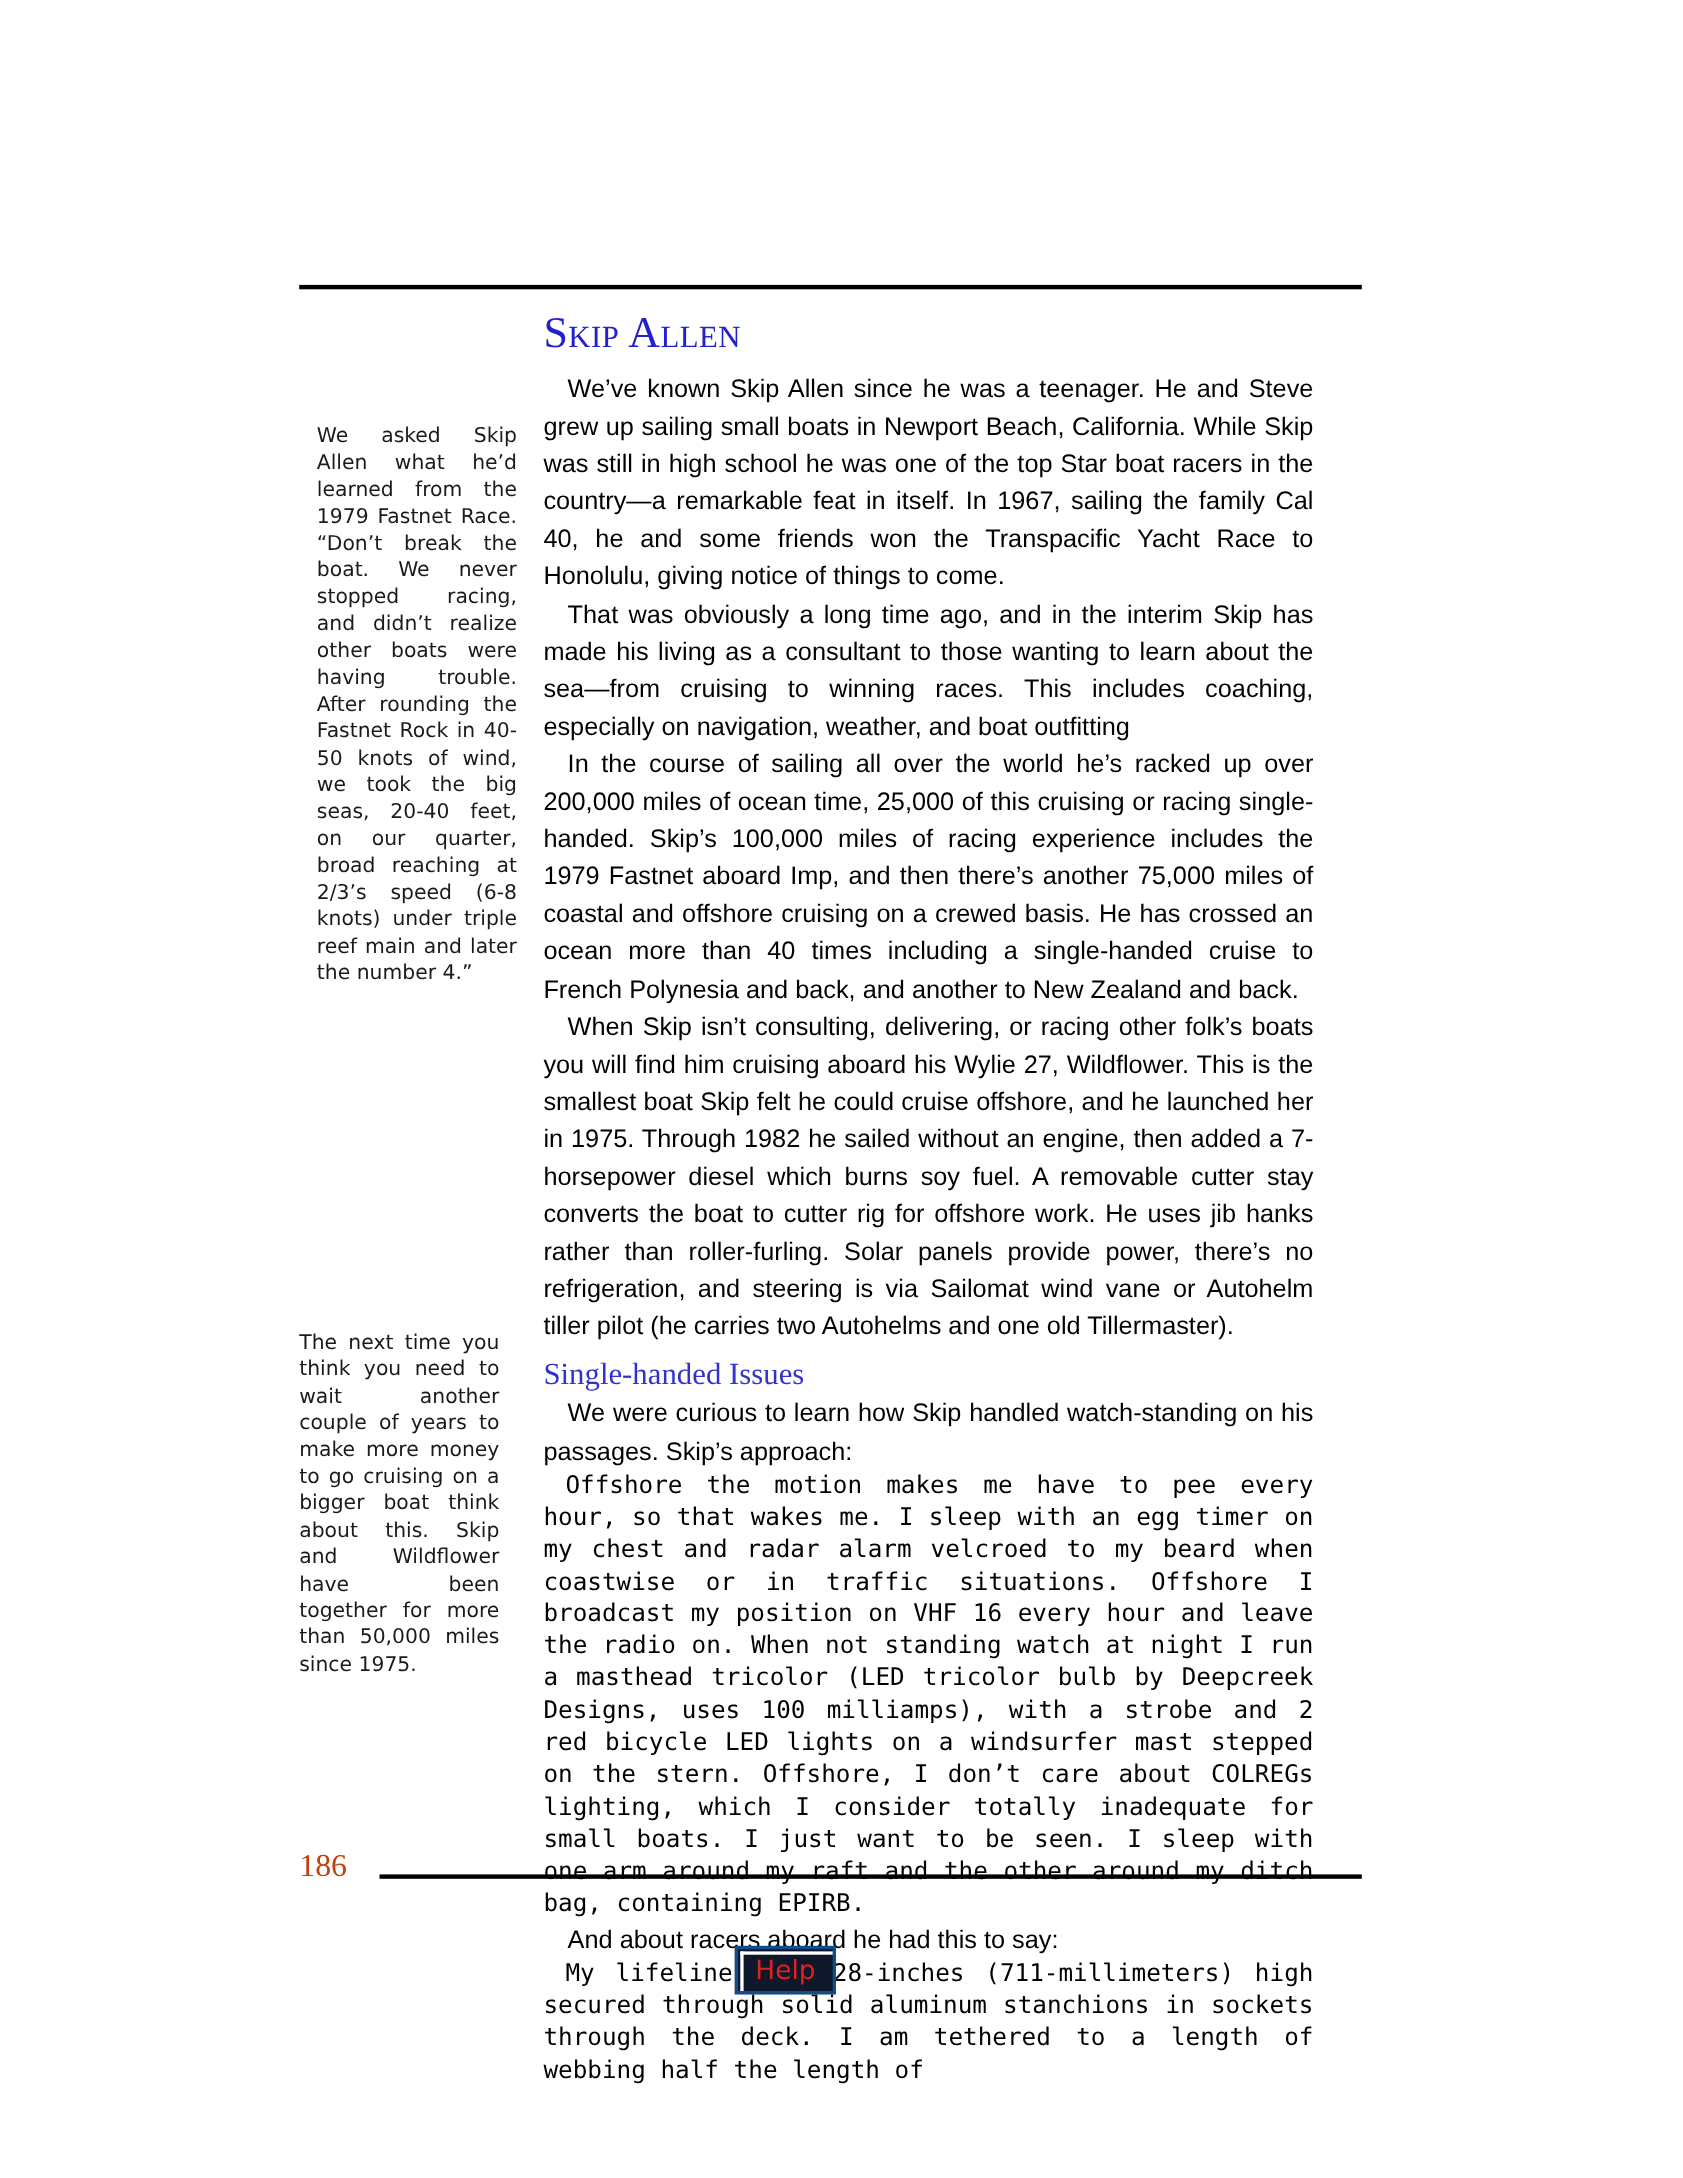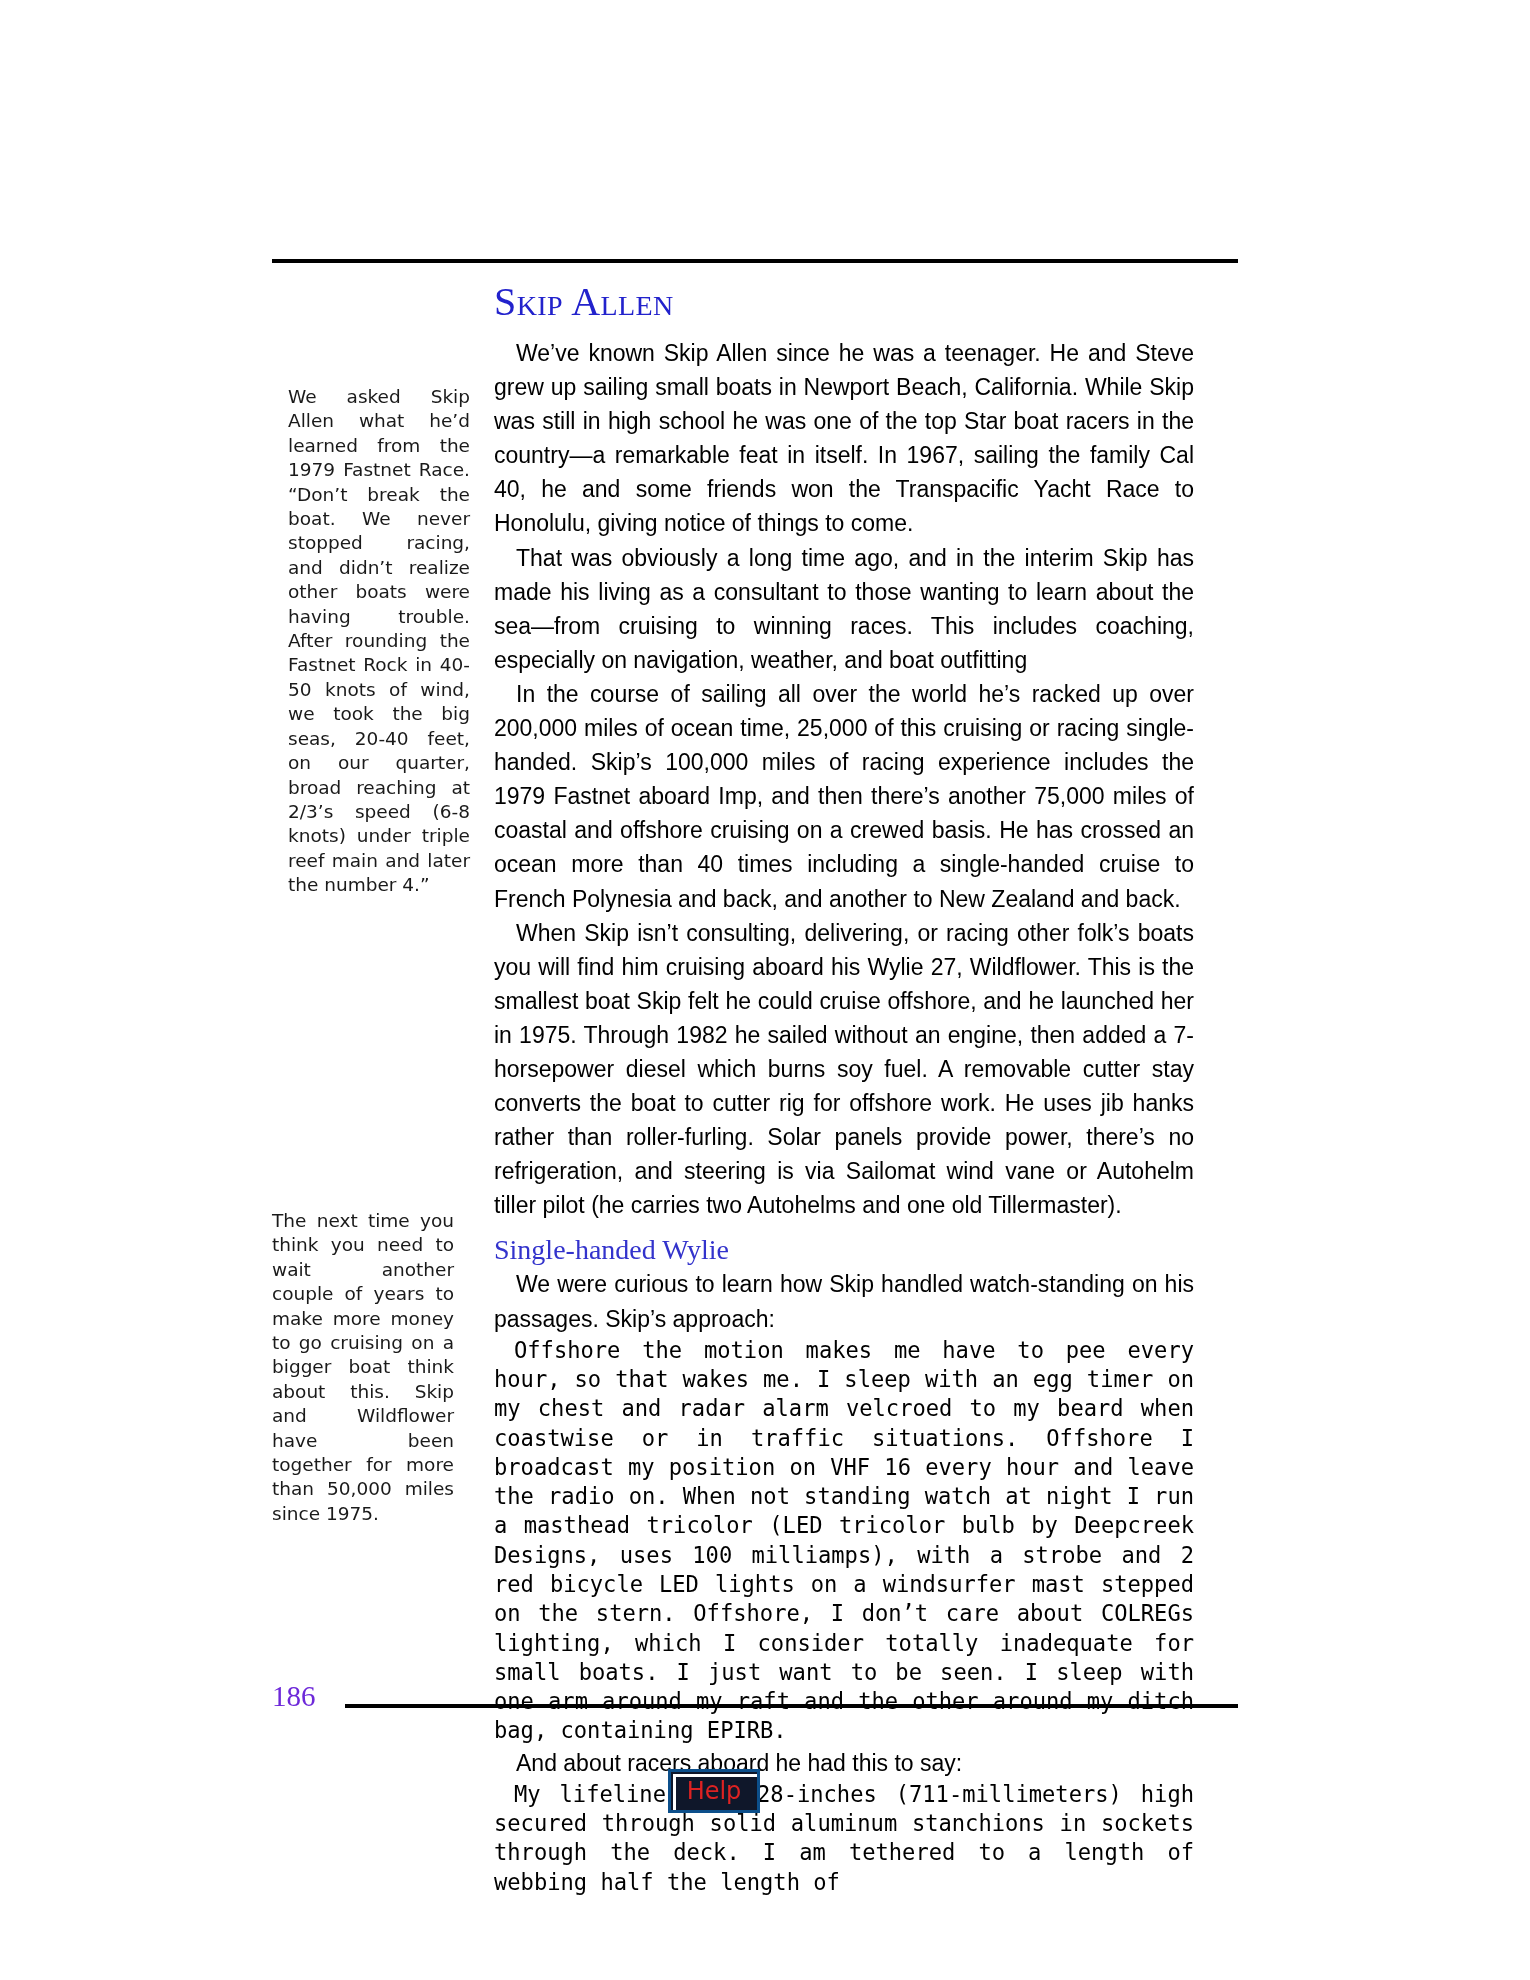--- a/index.html
+++ b/index.html
@@ -116,21 +116,21 @@
     width: 966px;
     height: 40px;
   }
   #page-number {
     position: absolute;
     left: 0;
     top: 0;
     font-family: "Liberation Serif", serif;
     font-size: 29px;
     line-height: 34px;
-    color: #6d28d9;
+    color: #c2410c;
   }
   #bottom-rule {
     position: absolute;
     left: 73px;
     top: 25px;
     width: 893px;
     height: 4px;
     background: #000000;
   }
 
@@ -185,21 +185,21 @@
     <h1 class="section-title">Skip Allen</h1>
 
     <p class="body-para">We’ve known Skip Allen since he was a teenager. He and Steve grew up sailing small boats in Newport Beach, California. While Skip was still in high school he was one of the top Star boat racers in the country—a remarkable feat in itself. In 1967, sailing the family Cal 40, he and some friends won the Transpacific Yacht Race to Honolulu, giving notice of things to come.</p>
 
     <p class="body-para">That was obviously a long time ago, and in the interim Skip has made his living as a consultant to those wanting to learn about the sea—from cruising to winning races. This includes coaching, especially on navigation, weather, and boat outfitting</p>
 
     <p class="body-para">In the course of sailing all over the world he’s racked up over 200,000 miles of ocean time, 25,000 of this cruising or racing single-handed. Skip’s 100,000 miles of racing experience includes the 1979 Fastnet aboard Imp, and then there’s another 75,000 miles of coastal and offshore cruising on a crewed basis. He has crossed an ocean more than 40 times including a single-handed cruise to French Polynesia and back, and another to New Zealand and back.</p>
 
     <p class="body-para">When Skip isn’t consulting, delivering, or racing other folk’s boats you will find him cruising aboard his Wylie 27, Wildflower. This is the smallest boat Skip felt he could cruise offshore, and he launched her in 1975. Through 1982 he sailed without an engine, then added a 7-horsepower diesel which burns soy fuel. A removable cutter stay converts the boat to cutter rig for offshore work. He uses jib hanks rather than roller-furling. Solar panels provide power, there’s no refrigeration, and steering is via Sailomat wind vane or Autohelm tiller pilot (he carries two Autohelms and one old Tillermaster).</p>
 
-    <h2 class="sub-title">Single-handed Wylie</h2>
+    <h2 class="sub-title">Single-handed Issues</h2>
 
     <p class="body-para">We were curious to learn how Skip handled watch-standing on his passages. Skip’s approach:</p>
 
     <p class="quote-mono">Offshore the motion makes me have to pee every hour, so that wakes me. I sleep with an egg timer on my chest and radar alarm velcroed to my beard when coastwise or in traffic situations. Offshore I broadcast my position on VHF 16 every hour and leave the radio on. When not standing watch at night I run a masthead tricolor (LED tricolor bulb by Deepcreek Designs, uses 100 milliamps), with a strobe and 2 red bicycle LED lights on a windsurfer mast stepped on the stern. Offshore, I don’t care about COLREGs lighting, which I consider totally inadequate for small boats. I just want to be seen. I sleep with one arm around my raft and the other around my ditch bag, containing EPIRB.</p>
 
     <p class="body-para">And about racers aboard he had this to say:</p>
 
     <p class="quote-mono">My lifelines are 28-inches (711-millimeters) high secured through solid aluminum stanchions in sockets through the deck. I am tethered to a length of webbing half the length of</p>
 
   </div>

